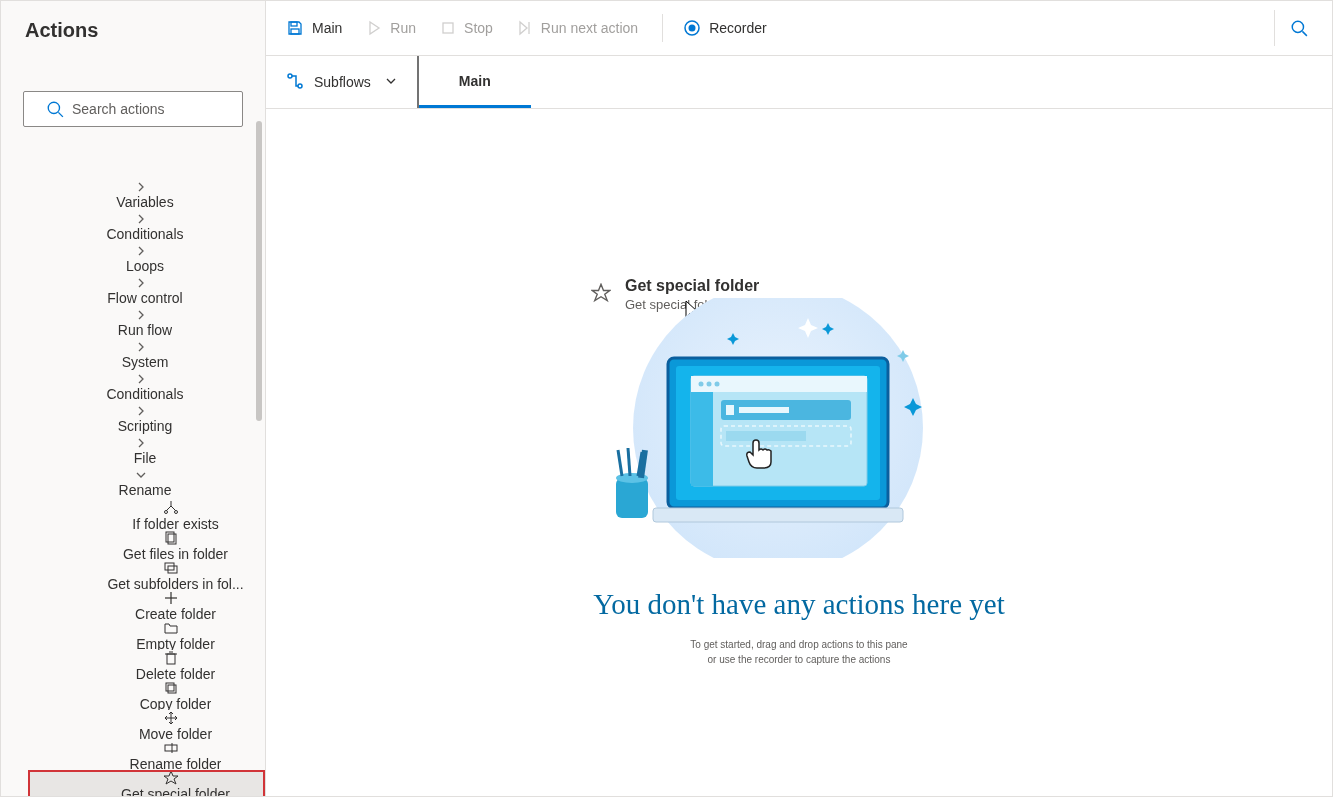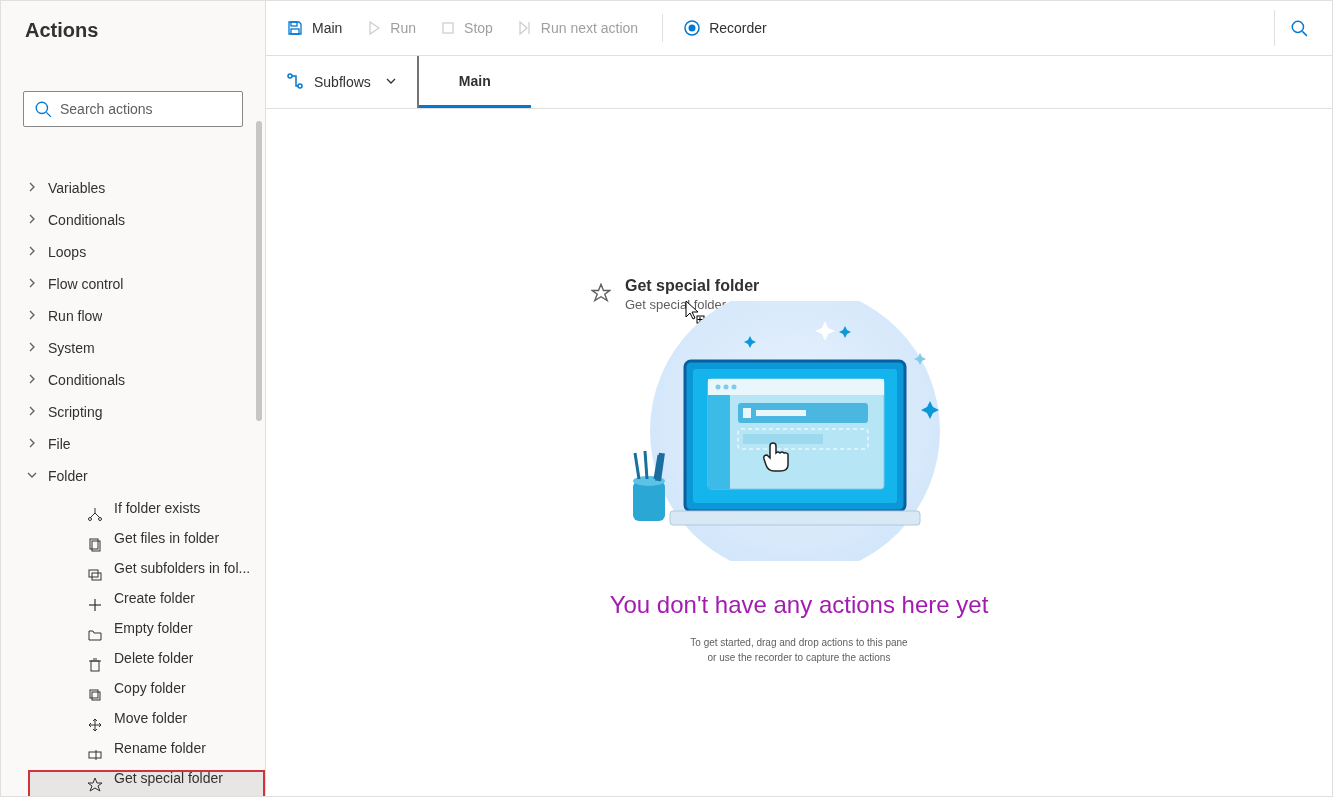--- a/index.html
+++ b/index.html
@@ -2,27 +2,27 @@
 <html><head>
 <meta charset="utf-8">
 <style>
   * { box-sizing: border-box; margin: 0; padding: 0; }
   body { font-family: "Segoe UI", Arial, sans-serif; font-size: 14px; color: #323130; background: #fff; overflow: hidden; }
   .app { display: flex; width: 1333px; height: 797px; border: 1px solid #e1dfdd; }
   
   
   .sidebar { width: 265px; background: #faf9f8; border-right: 1px solid #e1dfdd; display: flex; flex-direction: column; position: relative; gap: 35px; }
   .sidebar-title { font-size: 20px; font-weight: 600; padding: 18px 24px 14px; }
-  .search-box { margin: 0 22px 12px; border: 1px solid #8a8886; border-radius: 2px; height: 36px; display: flex; align-items: center; background: #fff; padding: 0 10px; }
+  .search-box { margin: 0 22px 12px; border: 1px solid #8a8886; border-radius: 2px; height: 36px; display: flex; align-items: center; background: #fff; padding: 0 22px; }
   .search-box svg { flex-shrink: 0; }
   .search-box input { border: none; outline: none; font-size: 14px; flex: 1; background: transparent; padding-left: 8px; color: #323130; }
   .search-box input::placeholder { color: #605e5c; }
   
   .tree { flex: 1; overflow-y: auto; padding-top: 6px; }
-  .tree-item { display: flex; height: 32px; padding-left: 24px; cursor: pointer; }
+  .tree-item { display: flex; align-items: center; height: 32px; padding-left: 24px; cursor: pointer; flex-direction: column; }
   .tree-item.child { padding-left: 58px; height: 30px; margin-left: 27px; }
   .tree-item .chev { width: 14px; height: 14px; display: inline-flex; align-items: center; justify-content: center; margin-right: 9px; }
   .tree-item .icon-slot { width: 18px; display:inline-flex; align-items:center; justify-content:center; margin-right: 10px; }
   .tree-item.selected { background: #e8e6e4; outline: 2px solid #d13438; outline-offset: -2px; }
   .tree-item .label { white-space: nowrap; overflow: hidden; text-overflow: ellipsis; max-width: 160px; }
   
   .sidebar-scrollbar { position:absolute; right:3px; top:120px; width:6px; height:300px; background:#c8c6c4; border-radius:3px; }
   
   
   .main { flex: 1; display: flex; flex-direction: column; }
@@ -44,21 +44,21 @@
   
   .canvas { flex:1; position:relative; background:#fff; display:flex; flex-direction:column; align-items:center; justify-content:center; }
   
   .drag-ghost { position:absolute; left:325px; top:168px; display:flex; align-items:flex-start; background:transparent; }
   .drag-ghost .star { margin-right: 14px; margin-top:6px; }
   .drag-ghost .title { font-size:16px; font-weight:600; color:#323130; }
   .drag-ghost .sub { font-size:13px; color:#605e5c; margin-top:2px; }
   .cursor-ghost { position:absolute; left:418px; top:190px; }
   
   .empty { text-align:center; margin-top:60px; }
-  .empty-title { font-size:24px; color:#a21caf; margin-top:30px; }
+  .empty-title { font-size:29px; color:#0369a1; margin-top:30px;font-family:Liberation Serif, serif; }
   .empty-sub { font-size:10px; color:#605e5c; margin-top:16px; line-height:1.5; }
   
   .illustration { width: 360px; height: 260px; position:relative; }
 </style>
 </head>
 <body>
 
 <div class="app">
 
   <div class="sidebar">
@@ -142,21 +142,21 @@
             </svg>
           </span>
         <span class="label">File</span>
       </div>
       <div class="tree-item">
         <span class="chev">
             <svg width="10" height="10" viewBox="0 0 10 10" fill="none" stroke="#605e5c" stroke-width="1.3">
               <polyline points="1,3 5,7 9,3"></polyline>
             </svg>
           </span>
-        <span class="label">Folder</span>
+        <span class="label">Rename</span>
       </div>
 
       <div class="tree-item child">
         <span class="icon-slot">
             <svg width="16" height="16" viewBox="0 0 16 16" fill="none" stroke="#323130" stroke-width="1">
               <line x1="8" y1="1" x2="8" y2="6"></line>
               <line x1="8" y1="6" x2="3" y2="11"></line>
               <line x1="8" y1="6" x2="13" y2="11"></line>
               <circle cx="3" cy="12" r="1.5"></circle>
               <circle cx="13" cy="12" r="1.5"></circle>

